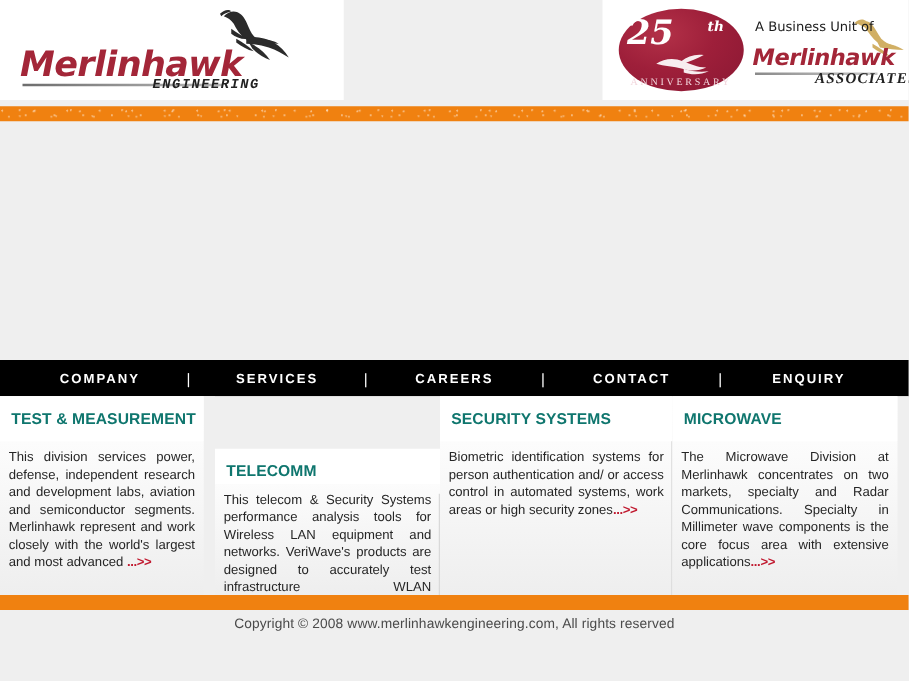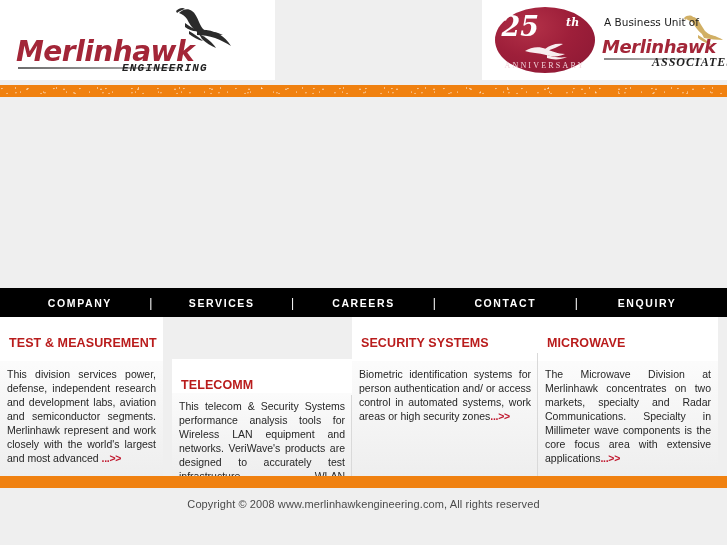--- a/index.html
+++ b/index.html
@@ -253,25 +253,25 @@
   }
   .col-1 { width: 163px; }
   .col-gap { width: 9px; background: #efefef; flex: 0 0 auto; }
   .col-2 { width: 180px; margin-top: 42px; }
   .col-3 { width: 186px; }
   .col-4 { width: 180px; }
 
   .col-title {
     height: 36px;
     line-height: 36px;
-    padding: 8px 0 0 9px;
+    padding: 0 0 0 9px;
     font-family: "Liberation Sans", sans-serif;
     font-size: 12.5px;
     font-weight: bold;
-    color: #b91c1c;
+    color: #0f766e;
     letter-spacing: 0.1px;
     background: #ffffff;
     white-space: nowrap;
     overflow: hidden;
   }
   .col-body {
     flex: 1 1 auto;
     padding: 6px 7px 6px 7px;
     font-family: "Liberation Sans", sans-serif;
     font-size: 10.5px;
@@ -295,21 +295,21 @@
     background: #d9d9d9;
   }
 
   
   .footer {
     height: 53px;
     background: #efefef;
     text-align: center;
   }
   .copyright {
-    padding-top: 10px;
+    padding-top: 5px;
     font-family: "Liberation Sans", sans-serif;
     font-size: 11px;
     color: #4a4a4a;
     letter-spacing: 0.1px;
   }
 </style>
 </head>
 <body>
 
 <div class="header">

